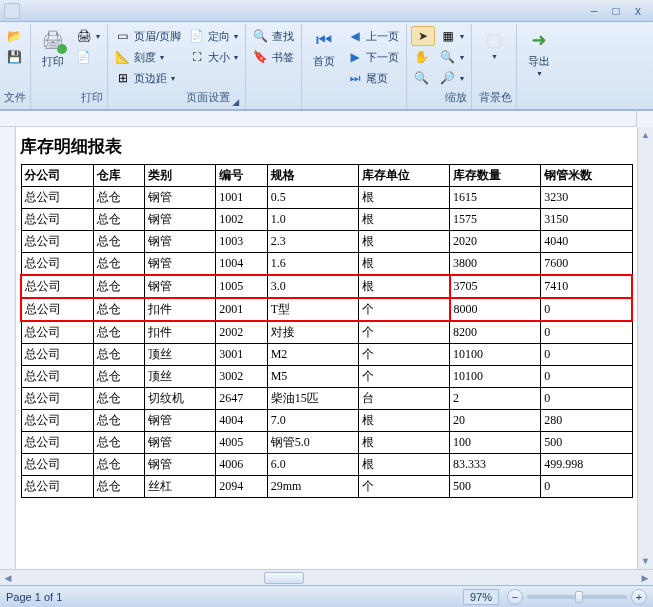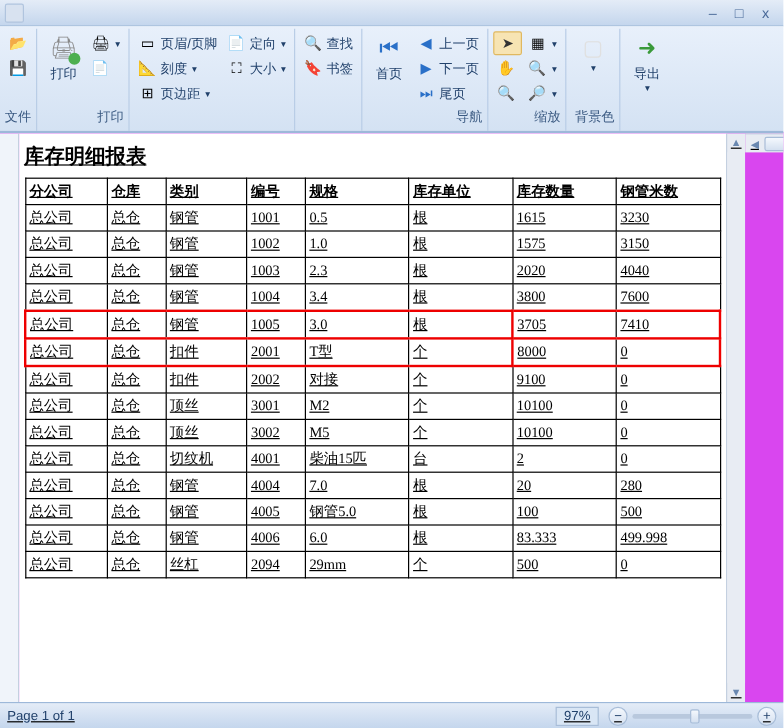--- a/index.html
+++ b/index.html
@@ -32,21 +32,21 @@
 .ico-print { color: #888; position: relative; }
 .ico-print::after { content: ""; position: absolute; right: -2px; bottom: -2px; width: 10px; height: 10px; background: #4caf50; border-radius: 50%; }
 .ico-find { color: #5a7fb5; }
 .ico-nav { color: #2a70c8; }
 .ico-pointer { color: #333; }
 .ico-zoom { color: #5a7fb5; }
 .ico-bg { color: #e0e0e0; }
 .ico-export { color: #3a9a3a; }
 
 
-.doc-wrap { flex: 1; background: #d946ef; display: flex; flex-direction: row; overflow: hidden; border-top: 1px solid #9db8d9; text-decoration: underline; }
+.doc-wrap { flex: 1; background: #ef4444; display: flex; flex-direction: column; overflow: hidden; border-top: 1px solid #9db8d9; }
 .ruler-h { height: 16px; background: #f0f4fa; border-bottom: 1px solid #c4d0e0; position: relative; }
 .ruler-h::after { content: ""; position: absolute; right: 0; top: 0; width: 16px; height: 16px; background: #f0f4fa; border-left: 1px solid #c4d0e0; }
 .doc-body { flex: 1; display: flex; overflow: hidden; }
 .ruler-v { width: 16px; background: #f0f4fa; border-right: 1px solid #c4d0e0; }
 .page-area { flex: 1; background: #fff; overflow: auto; padding: 8px 4px; position: relative; }
 
 .report-title { font-weight: bold; font-size: 17px; font-family: SimSun, serif; margin-bottom: 6px; }
 table.report { border-collapse: collapse; width: 100%; font-family: SimSun, serif; font-size: 12px; }
 table.report th, table.report td { border: 1px solid #000; padding: 2px 3px; text-align: left; height: 18px; }
 table.report th { font-weight: bold; background: #fff; }
@@ -58,21 +58,21 @@
 
 .vscroll { width: 16px; background: #e8ecf3; border-left: 1px solid #c4d0e0; display: flex; flex-direction: column; }
 .vscroll .arr { height: 16px; display: flex; align-items: center; justify-content: center; color: #6a88b0; cursor: pointer; font-size: 9px; }
 .vscroll .track { flex: 1; background: #e8ecf3; }
 .hscroll { height: 16px; background: #e8ecf3; border-top: 1px solid #c4d0e0; display: flex; }
 .hscroll .arr { width: 16px; display: flex; align-items: center; justify-content: center; color: #6a88b0; cursor: pointer; font-size: 9px; }
 .hscroll .track { flex: 1; position: relative; }
 .hscroll .thumb { position: absolute; left: 40%; top: 2px; width: 40px; height: 12px; background: linear-gradient(#f4f8fd,#d4e0f0); border: 1px solid #a8bdd8; border-radius: 2px; }
 
 
-.statusbar { height: 22px; background: linear-gradient(#e4ecf7,#c4d6ed); border-top: 1px solid #9db8d9; display: flex; align-items: center; padding: 0 6px; gap: 8px; text-decoration: underline; }
+.statusbar { height: 22px; background: linear-gradient(#e4ecf7,#c4d6ed); border-top: 1px solid #9db8d9; display: flex; align-items: center; padding: 0 6px; gap: 8px; }
 .statusbar .page { color: #21416b; font-size: 11px; }
 .statusbar .spacer { flex: 1; }
 .zoom-pct { background: #d9e6f5; border: 1px solid #a8bdd8; padding: 1px 6px; color: #21416b; font-size: 11px; }
 .zoom-slider { display: flex; align-items: center; gap: 4px; }
 .zoom-btn { width: 16px; height: 16px; background: linear-gradient(#f4f8fd,#d4e0f0); border: 1px solid #a8bdd8; border-radius: 8px; display: flex; align-items:center; justify-content:center; color:#21416b; cursor:pointer; font-size: 11px; }
 .slider-track { width: 100px; height: 4px; background: #b8c8dd; position: relative; border-radius: 2px; }
 .slider-thumb { position: absolute; left: 48%; top: -4px; width: 8px; height: 12px; background: linear-gradient(#f4f8fd,#d4e0f0); border:1px solid #a8bdd8; border-radius:2px; }
 </style>
 </head>
 <body>
@@ -144,20 +144,24 @@
             <span class="lbl">定向</span>
             <span class="dd">▾</span>
           </div>
         <div class="small-btn">
             <div class="small-ico">⛶</div>
             <span class="lbl">大小</span>
             <span class="dd">▾</span>
           </div>
       </div>
     </div>
+    <div style="display:flex;width:100%">
+        <div class="group-label" style="flex:1">页面设置</div>
+        <div class="group-dialog">◢</div>
+      </div>
   </div>
 
   <div class="group">
     <div class="group-body">
       <div class="col">
         <div class="small-btn">
             <div class="small-ico ico-find">🔍</div>
             <span class="lbl">查找</span>
           </div>
         <div class="small-btn">
@@ -183,21 +187,20 @@
         <div class="small-btn">
             <div class="small-ico ico-nav">▶</div>
             <span class="lbl">下一页</span>
           </div>
         <div class="small-btn">
             <div class="small-ico ico-nav">⏭</div>
             <span class="lbl">尾页</span>
           </div>
       </div>
     </div>
-    <div class="group-label">导航</div>
   </div>
 
   <div class="group">
     <div class="group-body">
       <div class="col">
         <div class="small-btn" style="background:#f7e4b3;border:1px solid #e0b860">
             <div class="small-ico ico-pointer">➤</div>
           </div>
         <div class="small-btn">
             <div class="small-ico">✋</div>
@@ -295,21 +298,21 @@
               <td>2.3</td>
               <td>根</td>
               <td class="num">2020</td>
               <td class="num">4040</td>
             </tr>
             <tr>
               <td>总公司</td>
               <td>总仓</td>
               <td>钢管</td>
               <td>1004</td>
-              <td>3.4</td>
+              <td>1.6</td>
               <td>根</td>
               <td class="num">3800</td>
               <td class="num">7600</td>
             </tr>
             <tr class="hl">
               <td>总公司</td>
               <td>总仓</td>
               <td>钢管</td>
               <td>1005</td>
               <td>3.0</td>
@@ -327,21 +330,21 @@
               <td class="num">8000</td>
               <td class="num">0</td>
             </tr>
             <tr>
               <td>总公司</td>
               <td>总仓</td>
               <td>扣件</td>
               <td>2002</td>
               <td>对接</td>
               <td>个</td>
-              <td class="num">9100</td>
+              <td class="num">8200</td>
               <td class="num">0</td>
             </tr>
             <tr>
               <td>总公司</td>
               <td>总仓</td>
               <td>顶丝</td>
               <td>3001</td>
               <td>M2</td>
               <td>个</td>
               <td class="num">10100</td>
@@ -354,21 +357,21 @@
               <td>3002</td>
               <td>M5</td>
               <td>个</td>
               <td class="num">10100</td>
               <td class="num">0</td>
             </tr>
             <tr>
               <td>总公司</td>
               <td>总仓</td>
               <td>切纹机</td>
-              <td>4001</td>
+              <td>2647</td>
               <td>柴油15匹</td>
               <td>台</td>
               <td class="num">2</td>
               <td class="num">0</td>
             </tr>
             <tr>
               <td>总公司</td>
               <td>总仓</td>
               <td>钢管</td>
               <td>4004</td>

